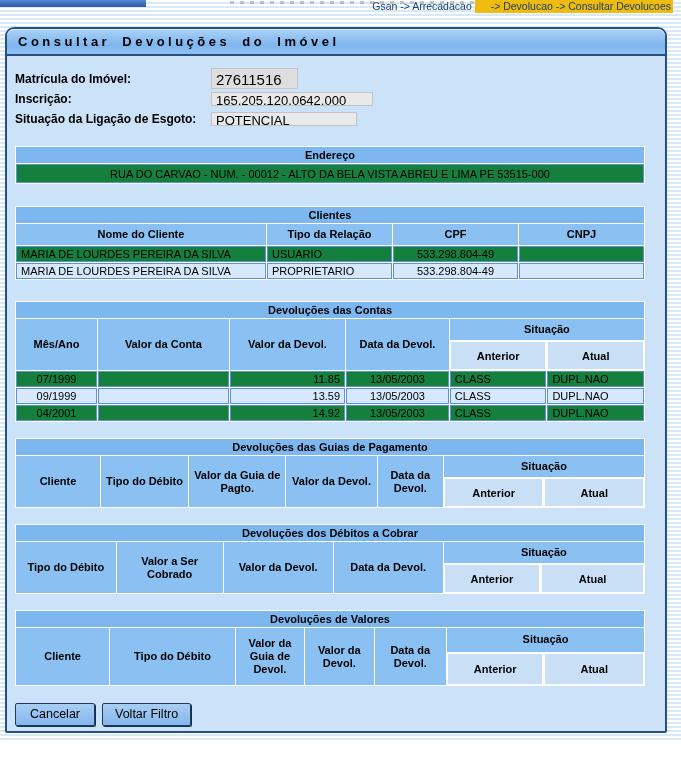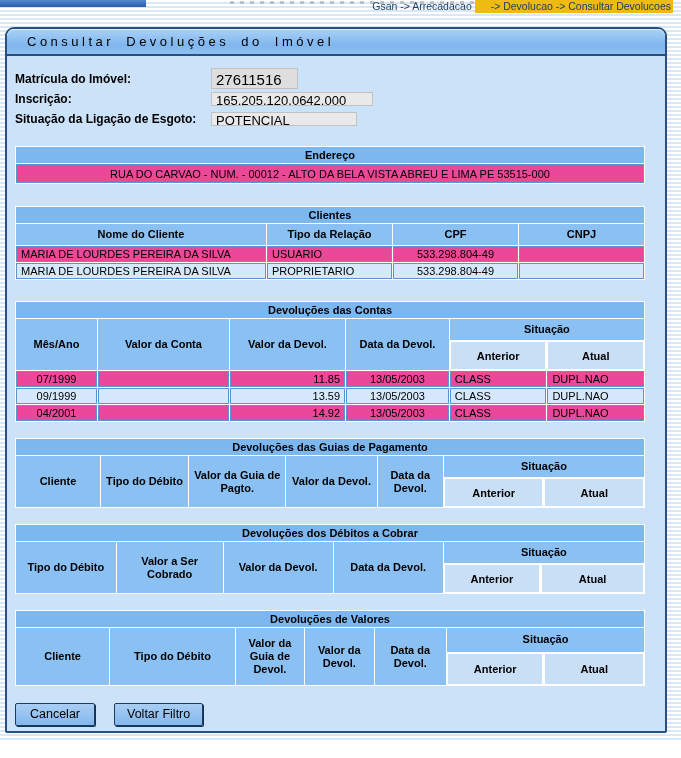--- a/index.html
+++ b/index.html
@@ -17,22 +17,22 @@
   .menu-remnant { position:absolute; left:230px; top:1px; width:275px; height:3px;
     background:repeating-linear-gradient(90deg,#9a9a9a 0 4px,transparent 4px 10px); opacity:.55; }
   .breadcrumb { position:absolute; top:0; right:8px; font-size:10.5px; color:#1d4066; white-space:nowrap; }
   .breadcrumb .bc-hl { background:#eebb11; padding:0 2px 1px 16px; }
 
   
   .panel { position:absolute; left:5px; top:27px; width:662px; height:706px;
     border:2px solid #26507f; border-radius:9px 9px 2px 2px; background:#cbe2f8; }
   .title-bar { height:27px; border-bottom:2px solid #26507f; border-radius:7px 7px 0 0;
     background:linear-gradient(180deg,#aad1f7,#7fb6ee 65%,#8ec1f2);
-    display:flex; align-items:center; padding-left:20px;
-    font-size:13px; font-weight:normal; letter-spacing:3.5px; word-spacing:5px;
+    display:flex; align-items:center; padding-left:11px;
+    font-size:13px; font-weight:bold; letter-spacing:3.5px; word-spacing:5px;
     box-shadow:inset 0 1px 0 rgba(255,255,255,.55); }
   .panel-body { padding:12px 20px 0 8px; }
 
   
   .form-row { display:flex; align-items:center; margin-bottom:3px; }
   .form-row .lbl { width:196px; font-size:12px; font-weight:bold; }
   .val-box { background:#e9e9e9; border:1px solid #c2c2c2; font-size:13px;
     height:14px; line-height:14px; padding:1px 4px 0 4px; overflow:hidden; white-space:nowrap; }
   .val-box.big { height:21px; line-height:19px; font-size:15px; width:87px; background:#dedede; }
   .w-inscricao { width:162px; }
@@ -40,30 +40,30 @@
 
   
   table.gsan { width:100%; border-collapse:separate; border-spacing:1px; background:#fff;
     font-size:11px; table-layout:fixed; }
   td.t-title { background:#7db7f0; font-weight:bold; text-align:center; height:16px; padding:1px 2px; }
   td.t-th { background:#8ac0f2; font-weight:bold; text-align:center; line-height:13px; padding:2px 2px; }
   td.t-th.tall { padding:6px 2px; }
   td.t-th.vtall { padding:9px 2px; }
   td.t-sit { height:21px; }
   td.t-sub { background:#c9dff5; font-weight:bold; text-align:center; border:1px solid #fff; height:29px; }
-  td.t-d { border:1px solid #5e93cf; background:#ec4899; height:16px; padding:0 4px; overflow:hidden; white-space:nowrap; }
+  td.t-d { border:1px solid #5e93cf; background:#15803d; height:16px; padding:0 4px; overflow:hidden; white-space:nowrap; }
   tr.alt td.t-d { background:#d6e8fb; }
   .ta-c { text-align:center; } .ta-r { text-align:right; } .ta-l { text-align:left; }
   .sect { margin-top:16px; }
   .sect-endereco { margin-top:20px; }
   .sect-clientes { margin-top:22px; }
   .sect-contas { margin-top:21px; }
 
   
-  .btns { margin-top:17px; display:flex; gap:19px; }
+  .btns { margin-top:17px; display:flex; gap:7px; }
   .btn { height:23px; min-width:80px; padding:1px 12px 2px 12px;
     background:linear-gradient(180deg,#a9cef3,#84b7ee); border:1px solid #1e3c60; border-radius:2px;
     box-shadow:1px 1px 0 #16324f; font-size:12.5px; font-family:inherit; color:#000; cursor:pointer; }
 </style>
 </head>
 <body>
 
 <div class="topbar-blue"></div>
 <div class="menu-remnant"></div>
 <div class="breadcrumb">

